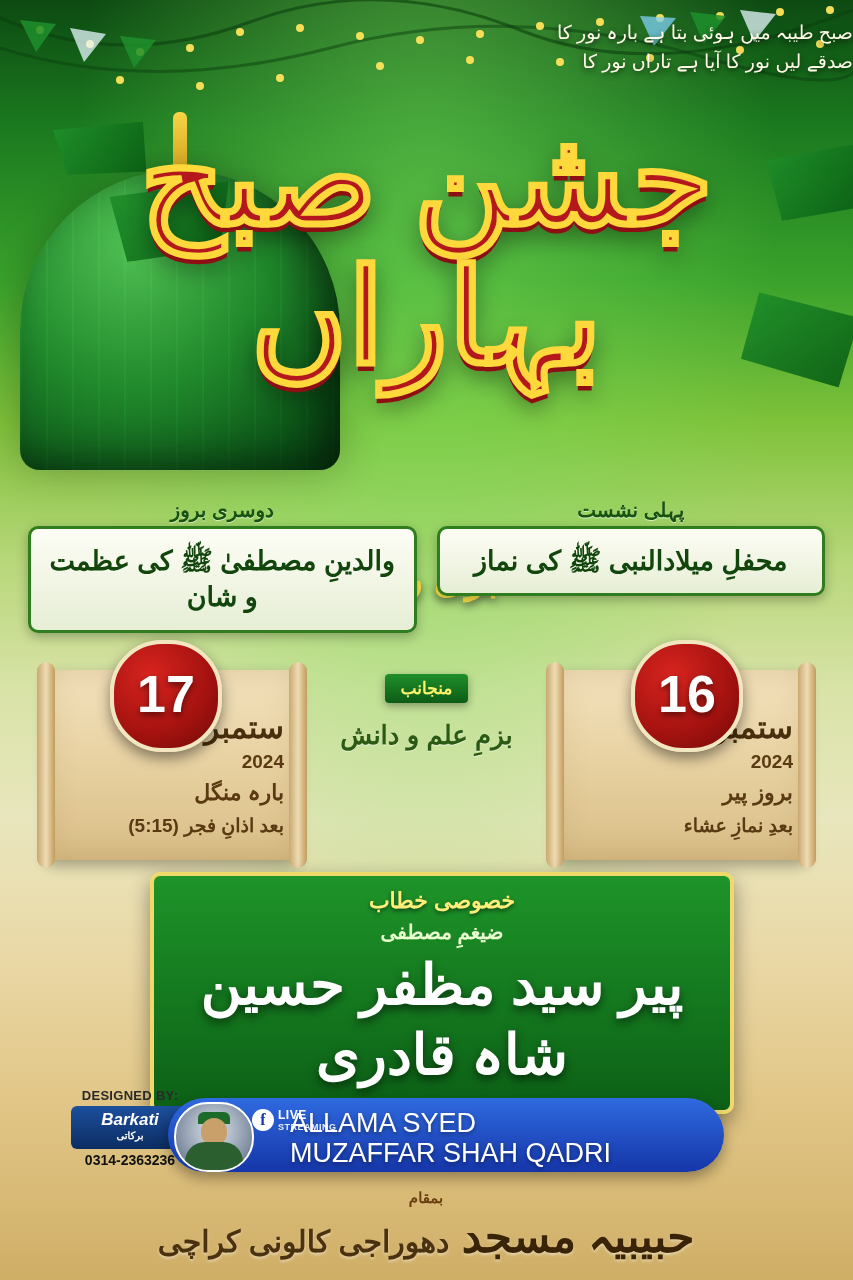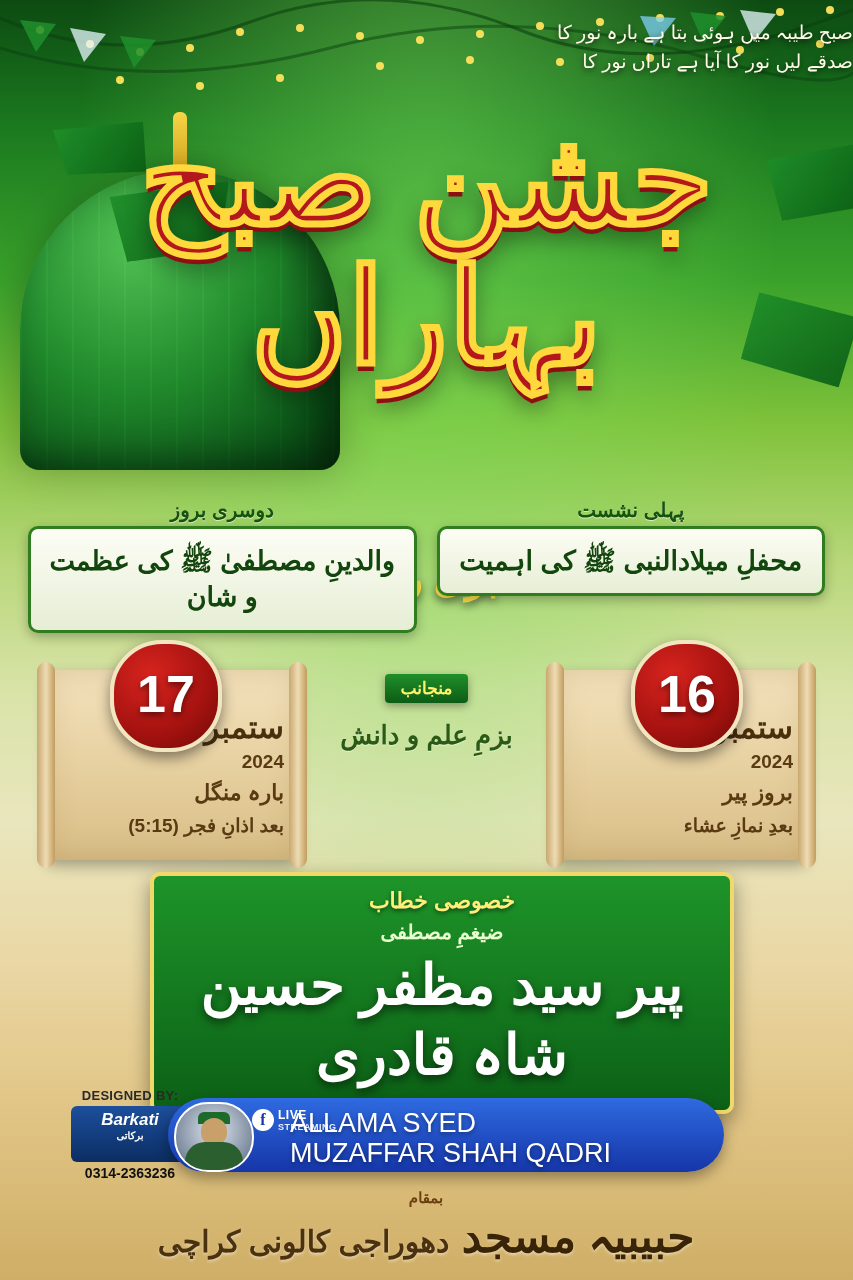--- a/index.html
+++ b/index.html
@@ -289,21 +289,21 @@
     text-align: center;
     color: #2a2a2a;
     margin-left: 25px;
   }
   .designer-title { font-size: 13px; font-weight: bold; letter-spacing: .3px; }
   .designer-logo {
     margin-top: 3px;
     background: linear-gradient(180deg,#1c4f9c,#0c2d63);
     color: #fff;
     border-radius: 6px;
-    padding: 5px 4px 21px;
+    padding: 5px 4px 8px;
     font-size: 17px;
     font-style: italic;
     font-weight: bold;
     line-height: 1.1;
   }
   .designer-logo small { display:block; font-size: 10px; font-style: normal; }
   .designer-phone {
     margin-top: 3px;
     font-size: 14px;
     font-weight: bold;
@@ -461,21 +461,21 @@
   </div>
 
   <div class="title-block">
     <div class="title-main">جشن صبح بہاراں</div>
     <div class="title-sub">بڑی رات</div>
   </div>
 
   <div class="sessions">
     <div class="session">
       <div class="session-label">پہلی نشست</div>
-      <div class="session-box">محفلِ میلادالنبی ﷺ کی اہمیت</div>
+      <div class="session-box">محفلِ میلادالنبی ﷺ کی نماز</div>
     </div>
     <div class="session">
       <div class="session-label">دوسری بروز</div>
       <div class="session-box">والدینِ مصطفیٰ ﷺ کی عظمت و شان</div>
     </div>
   </div>
 
   <div class="dates">
 
     <div class="scroll right">

